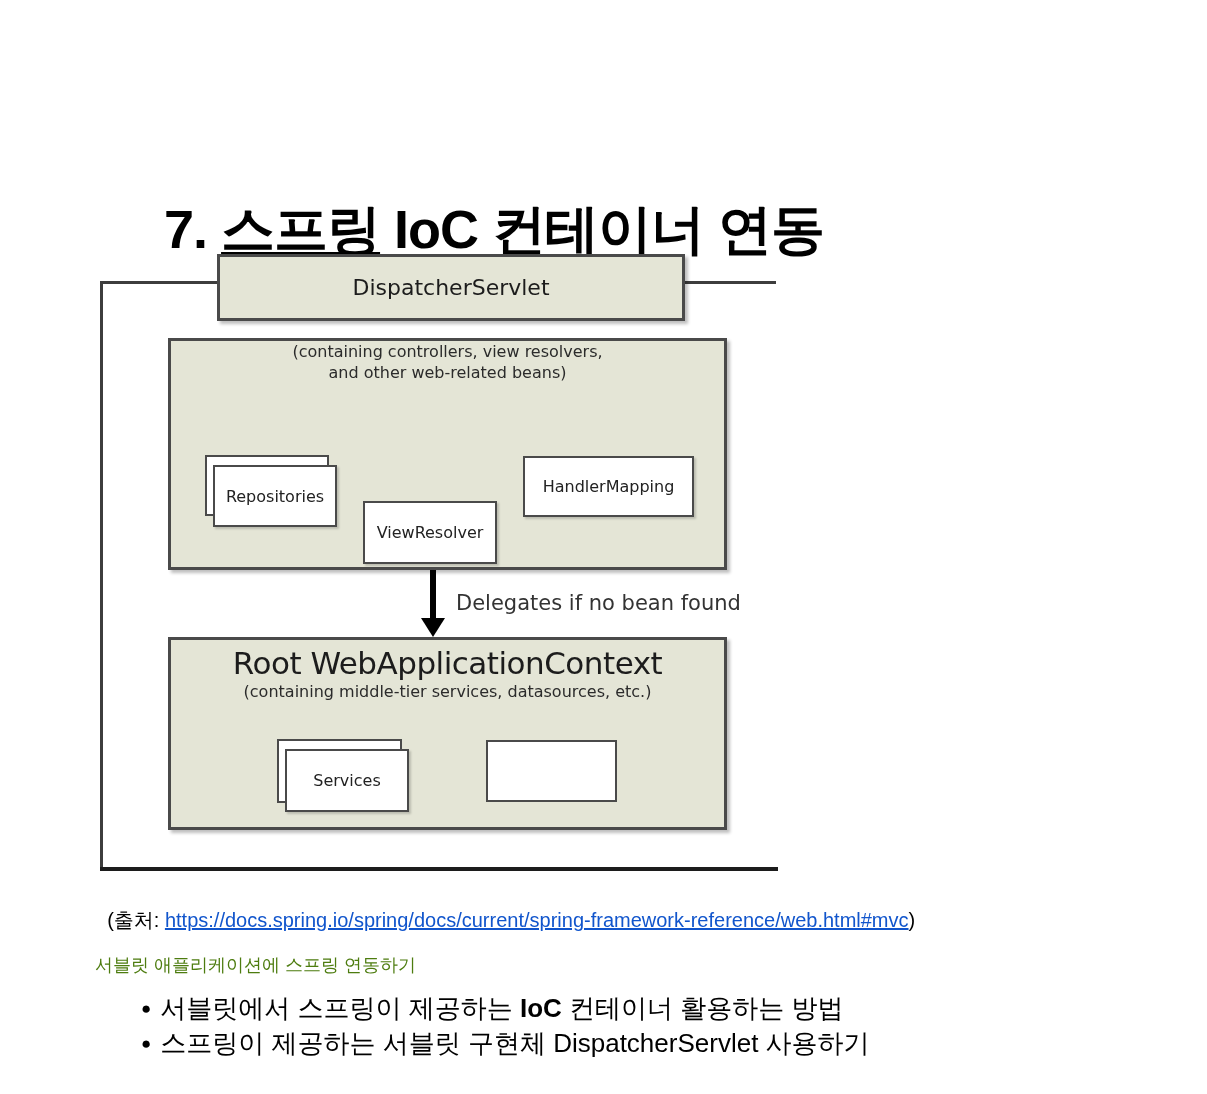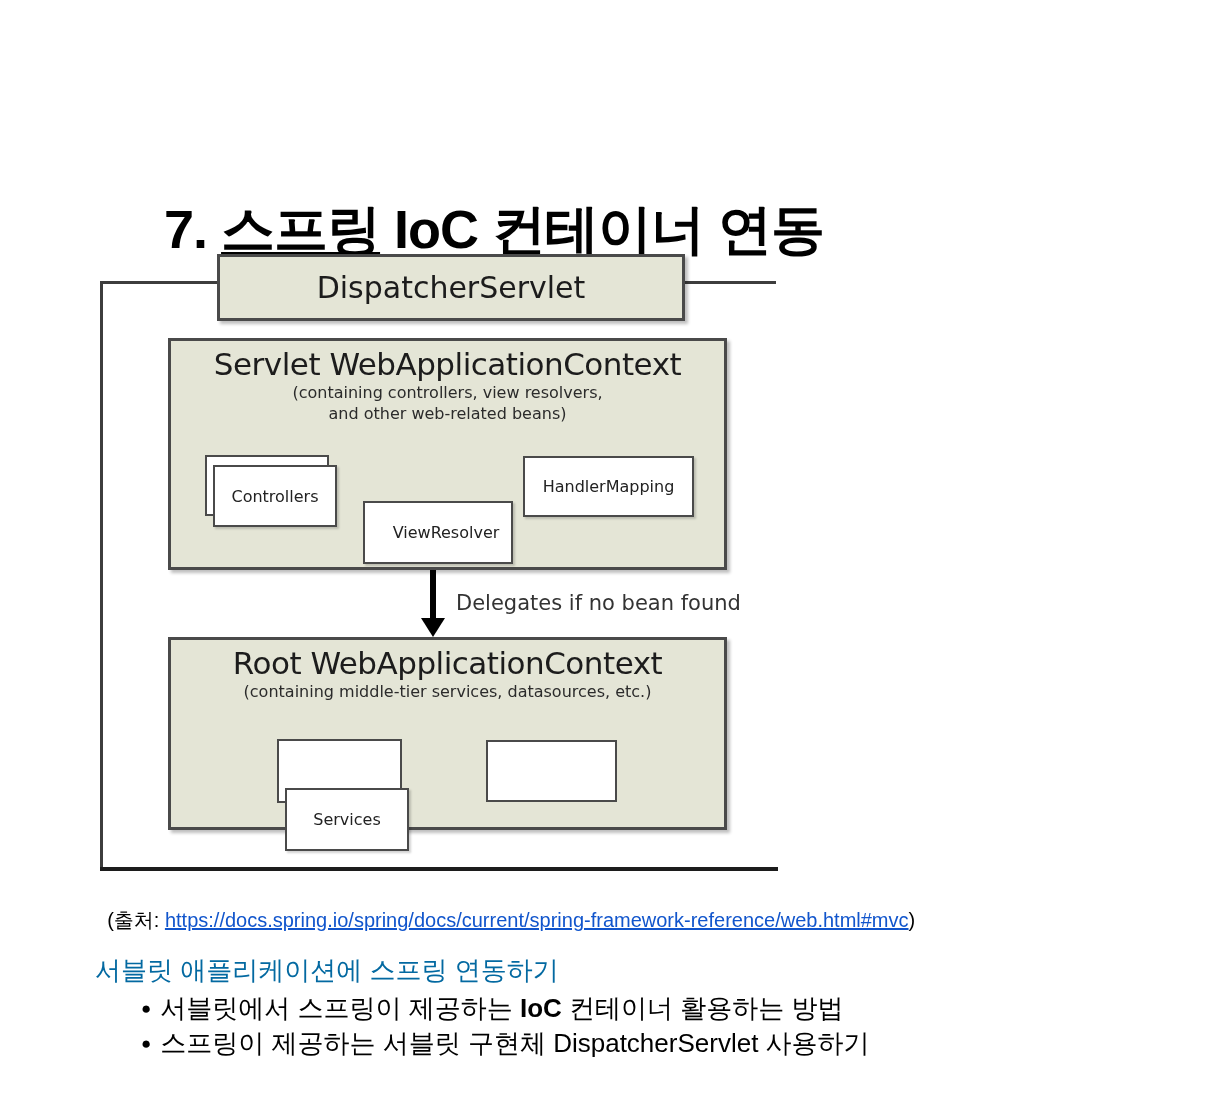--- a/index.html
+++ b/index.html
@@ -21,21 +21,21 @@
   .frame-left{left:100px;top:281px;width:3px;height:590px;background:#3d3d3d;}
   .frame-bottom{left:100px;top:867px;width:678px;height:4px;background:#1c1c1c;}
 
   .diagram-font{font-family:"DejaVu Sans", sans-serif;}
 
   
   .dispatcher-box{
     left:217px;top:254px;width:462px;height:61px;background:#e4e5d6;
     border:3px solid #4a4a4a;box-shadow:3px 3px 3px rgba(0,0,0,0.25);
     display:flex;align-items:center;justify-content:center;
-    font-size:30px;color:#1c1c1c;
+    font-size:22px;color:#1c1c1c;
   }
 
   
   .ctx-box{
     background:#e4e5d6;border:3px solid #4a4a4a;box-shadow:3px 3px 3px rgba(0,0,0,0.25);
   }
   .servlet-box{left:168px;top:338px;width:553px;height:226px;}
   .root-box{left:168px;top:637px;width:553px;height:187px;}
   .ctx-title{
     text-align:center;font-size:31px;color:#1c1c1c;margin-top:5px;letter-spacing:-0.5px;
@@ -59,21 +59,21 @@
     border-left:12px solid transparent;border-right:12px solid transparent;
     border-top:19px solid #000;
   }
   .arrow-label{left:456px;top:591px;font-size:21px;color:#333;}
 
   
   .source-line{left:96px;top:884px;font-size:20px;color:#000;white-space:pre;}
   .source-line a{color:#1155cc;text-decoration:underline;}
 
   
-  .intro-line{left:95px;top:953px;font-size:26px;color:#0369a1;}
+  .intro-line{left:95px;top:953px;font-size:18px;color:#4d7c0f;}
   .bullet-row{left:141px;font-size:26px;color:#000;display:flex;align-items:center;}
   .bullet-row .dot{font-size:17px;margin-right:9px;line-height:1;}
   .bullet-row .b{font-weight:bold;}
   .bullet-row span{white-space:pre;}
   .bullet-1{top:991px;}
   .bullet-2{top:1026px;}
 </style>
 </head>
 <body>
 
@@ -85,48 +85,47 @@
 
   <div class="abs frame-top"></div>
   <div class="abs frame-left"></div>
   <div class="abs frame-bottom"></div>
 
   <div class="abs dispatcher-box diagram-font">
     <span>DispatcherServlet</span>
   </div>
 
   <div class="abs ctx-box servlet-box diagram-font">
-    <div class="ctx-title">Servlet WebApplicationContext</div>
     <div class="ctx-sub">(containing controllers, view resolvers,</div>
     <div class="ctx-sub">and other web-related beans)</div>
 
     <div class="bean back" style="left:34px;top:114px;width:120px;height:57px;"></div>
     <div class="bean" style="left:42px;top:124px;width:120px;height:58px;">
-      <span>Controllers</span>
+      <span>Repositories</span>
     </div>
 
-    <div class="bean" style="left:192px;top:160px;width:130px;height:59px;padding-left:16px;">
+    <div class="bean" style="left:192px;top:160px;width:130px;height:59px;">
       <span>ViewResolver</span>
     </div>
 
     <div class="bean" style="left:352px;top:115px;width:167px;height:57px;">
       <span>HandlerMapping</span>
     </div>
   </div>
 
   <div class="abs arrow-shaft"></div>
   <div class="abs arrow-head"></div>
   <div class="abs arrow-label diagram-font">Delegates if no bean found</div>
 
   <div class="abs ctx-box root-box diagram-font">
     <div class="ctx-title">Root WebApplicationContext</div>
     <div class="ctx-sub">(containing middle-tier services, datasources, etc.)</div>
 
     <div class="bean back" style="left:106px;top:99px;width:121px;height:60px;"></div>
-    <div class="bean" style="left:114px;top:109px;width:120px;height:59px;margin-top:39px;">
+    <div class="bean" style="left:114px;top:109px;width:120px;height:59px;">
       <span>Services</span>
     </div>
 
     <div class="bean back" style="left:315px;top:100px;width:127px;height:58px;"></div>
   </div>
 </div>
 
 <div class="abs source-line">
   <span>(출처: </span><a href="#">https://docs.spring.io/spring/docs/current/spring-framework-reference/web.html#mvc</a><span>)</span>
 </div>

